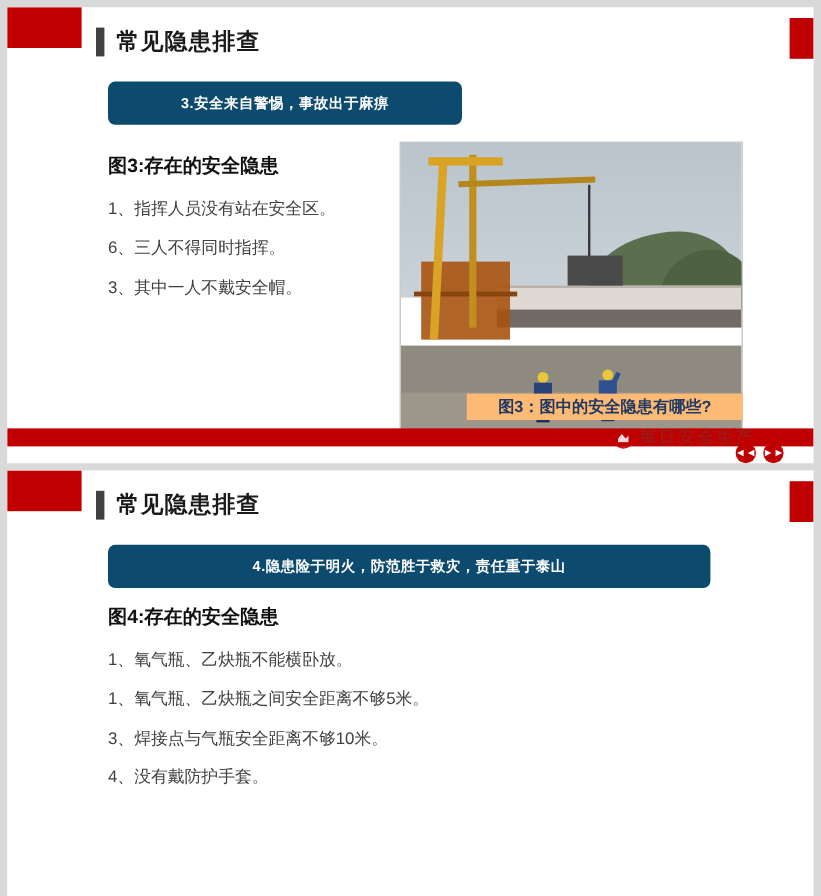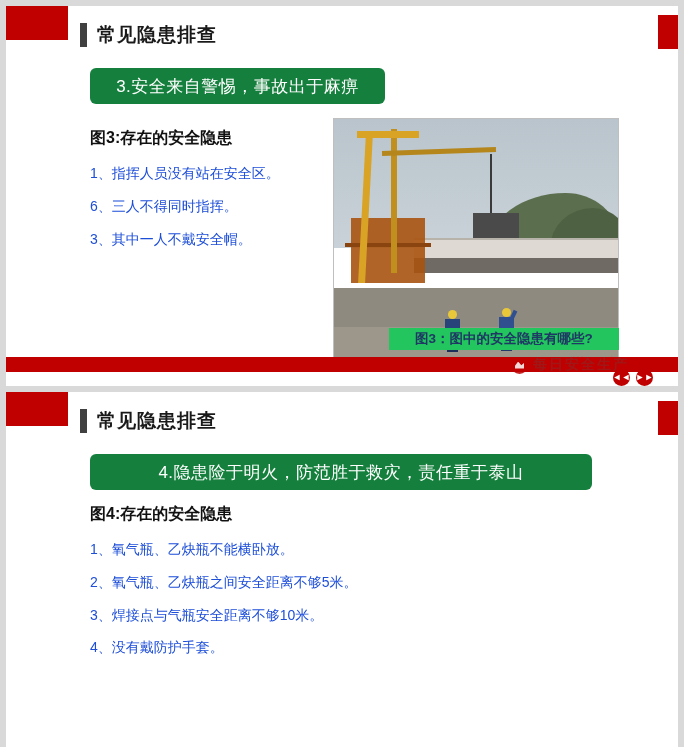--- a/index.html
+++ b/index.html
@@ -63,60 +63,60 @@
   .header-title {
     font-size: 19px;
     font-weight: bold;
     color: #1a1a1a;
     letter-spacing: 1px;
   }
 
   
   .pill {
     position: absolute;
-    background: #15803d;
+    background: #0c4a6e;
     color: #ffffff;
-    font-size: 17px;
-    font-weight: normal;
+    font-size: 12px;
+    font-weight: bold;
     border-radius: 6px;
     display: flex;
     align-items: center;
     justify-content: center;
     letter-spacing: 0.5px;
     white-space: nowrap;
   }
   .pill-1 { left: 84px; top: 62px; width: 295px; height: 36px; }
   .pill-2 { left: 84px; top: 62px; width: 502px; height: 36px; }
 
   
   .body-block { position: absolute; }
   .body-heading {
     font-size: 16px;
     font-weight: bold;
     color: #111;
     margin-bottom: 16px;
   }
   .body-line {
     font-size: 14px;
-    color: #1d4ed8;
+    color: #404040;
     margin-bottom: 16px;
     line-height: 1.2;
   }
 
   
   .photo {
     position: absolute;
     border: 1px solid #bfbfbf;
     overflow: hidden;
   }
   .photo-1 { left: 327px; top: 112px; width: 286px; height: 250px; }
 
   .cap {
     position: absolute;
-    background: #22c55e;
+    background: #fdba74;
     color: #1f3864;
     font-size: 13.5px;
     font-weight: bold;
     display: flex;
     align-items: center;
     justify-content: center;
   }
   .cap-1 { left: 383px; top: 322px; width: 230px; height: 22px; }
 
   
@@ -284,20 +284,20 @@
     <div class="header">
       <div class="header-bar"></div>
       <div class="header-title">常见隐患排查</div>
     </div>
 
     <div class="pill pill-2">4.隐患险于明火，防范胜于救灾，责任重于泰山</div>
 
     <div class="body-block" style="left:84px; top:112px; width:275px;">
       <div class="body-heading">图4:存在的安全隐患</div>
       <div class="body-line">1、氧气瓶、乙炔瓶不能横卧放。</div>
-      <div class="body-line">2、氧气瓶、乙炔瓶之间安全距离不够5米。</div>
+      <div class="body-line">1、氧气瓶、乙炔瓶之间安全距离不够5米。</div>
       <div class="body-line">3、焊接点与气瓶安全距离不够10米。</div>
       <div class="body-line">4、没有戴防护手套。</div>
     </div>
 
   </div>
 
 </div>
 
 </body></html>

